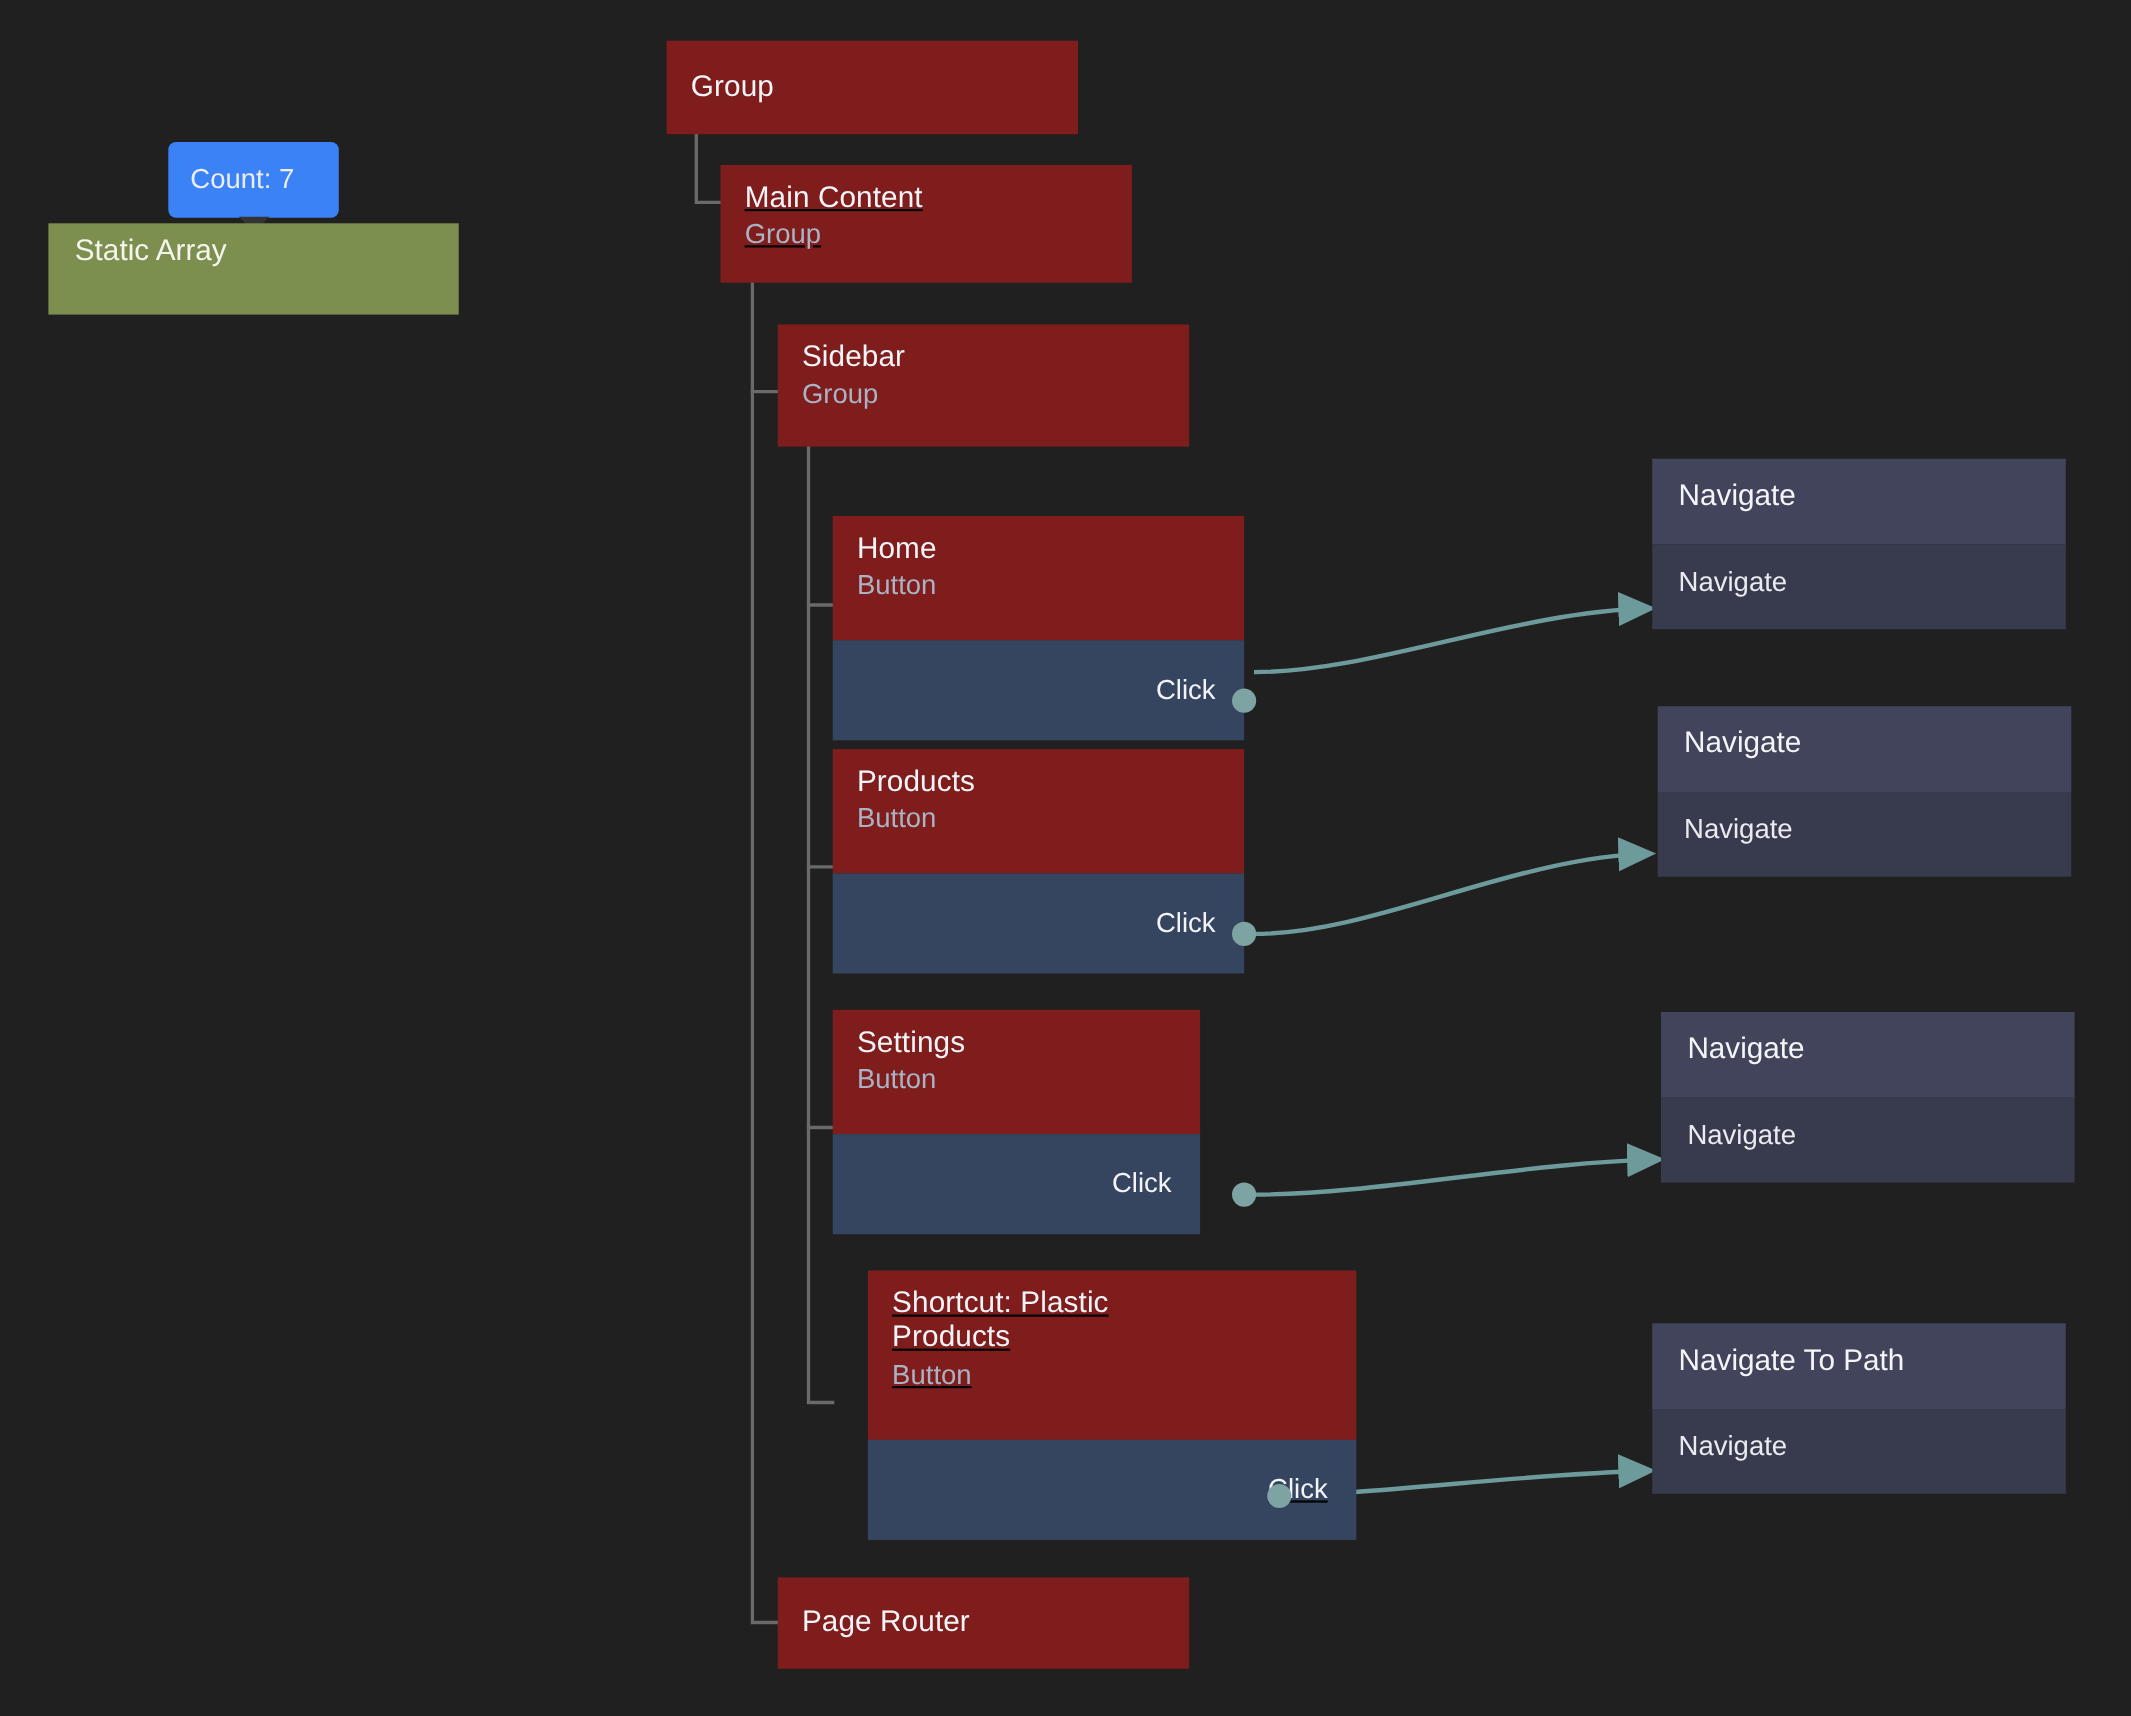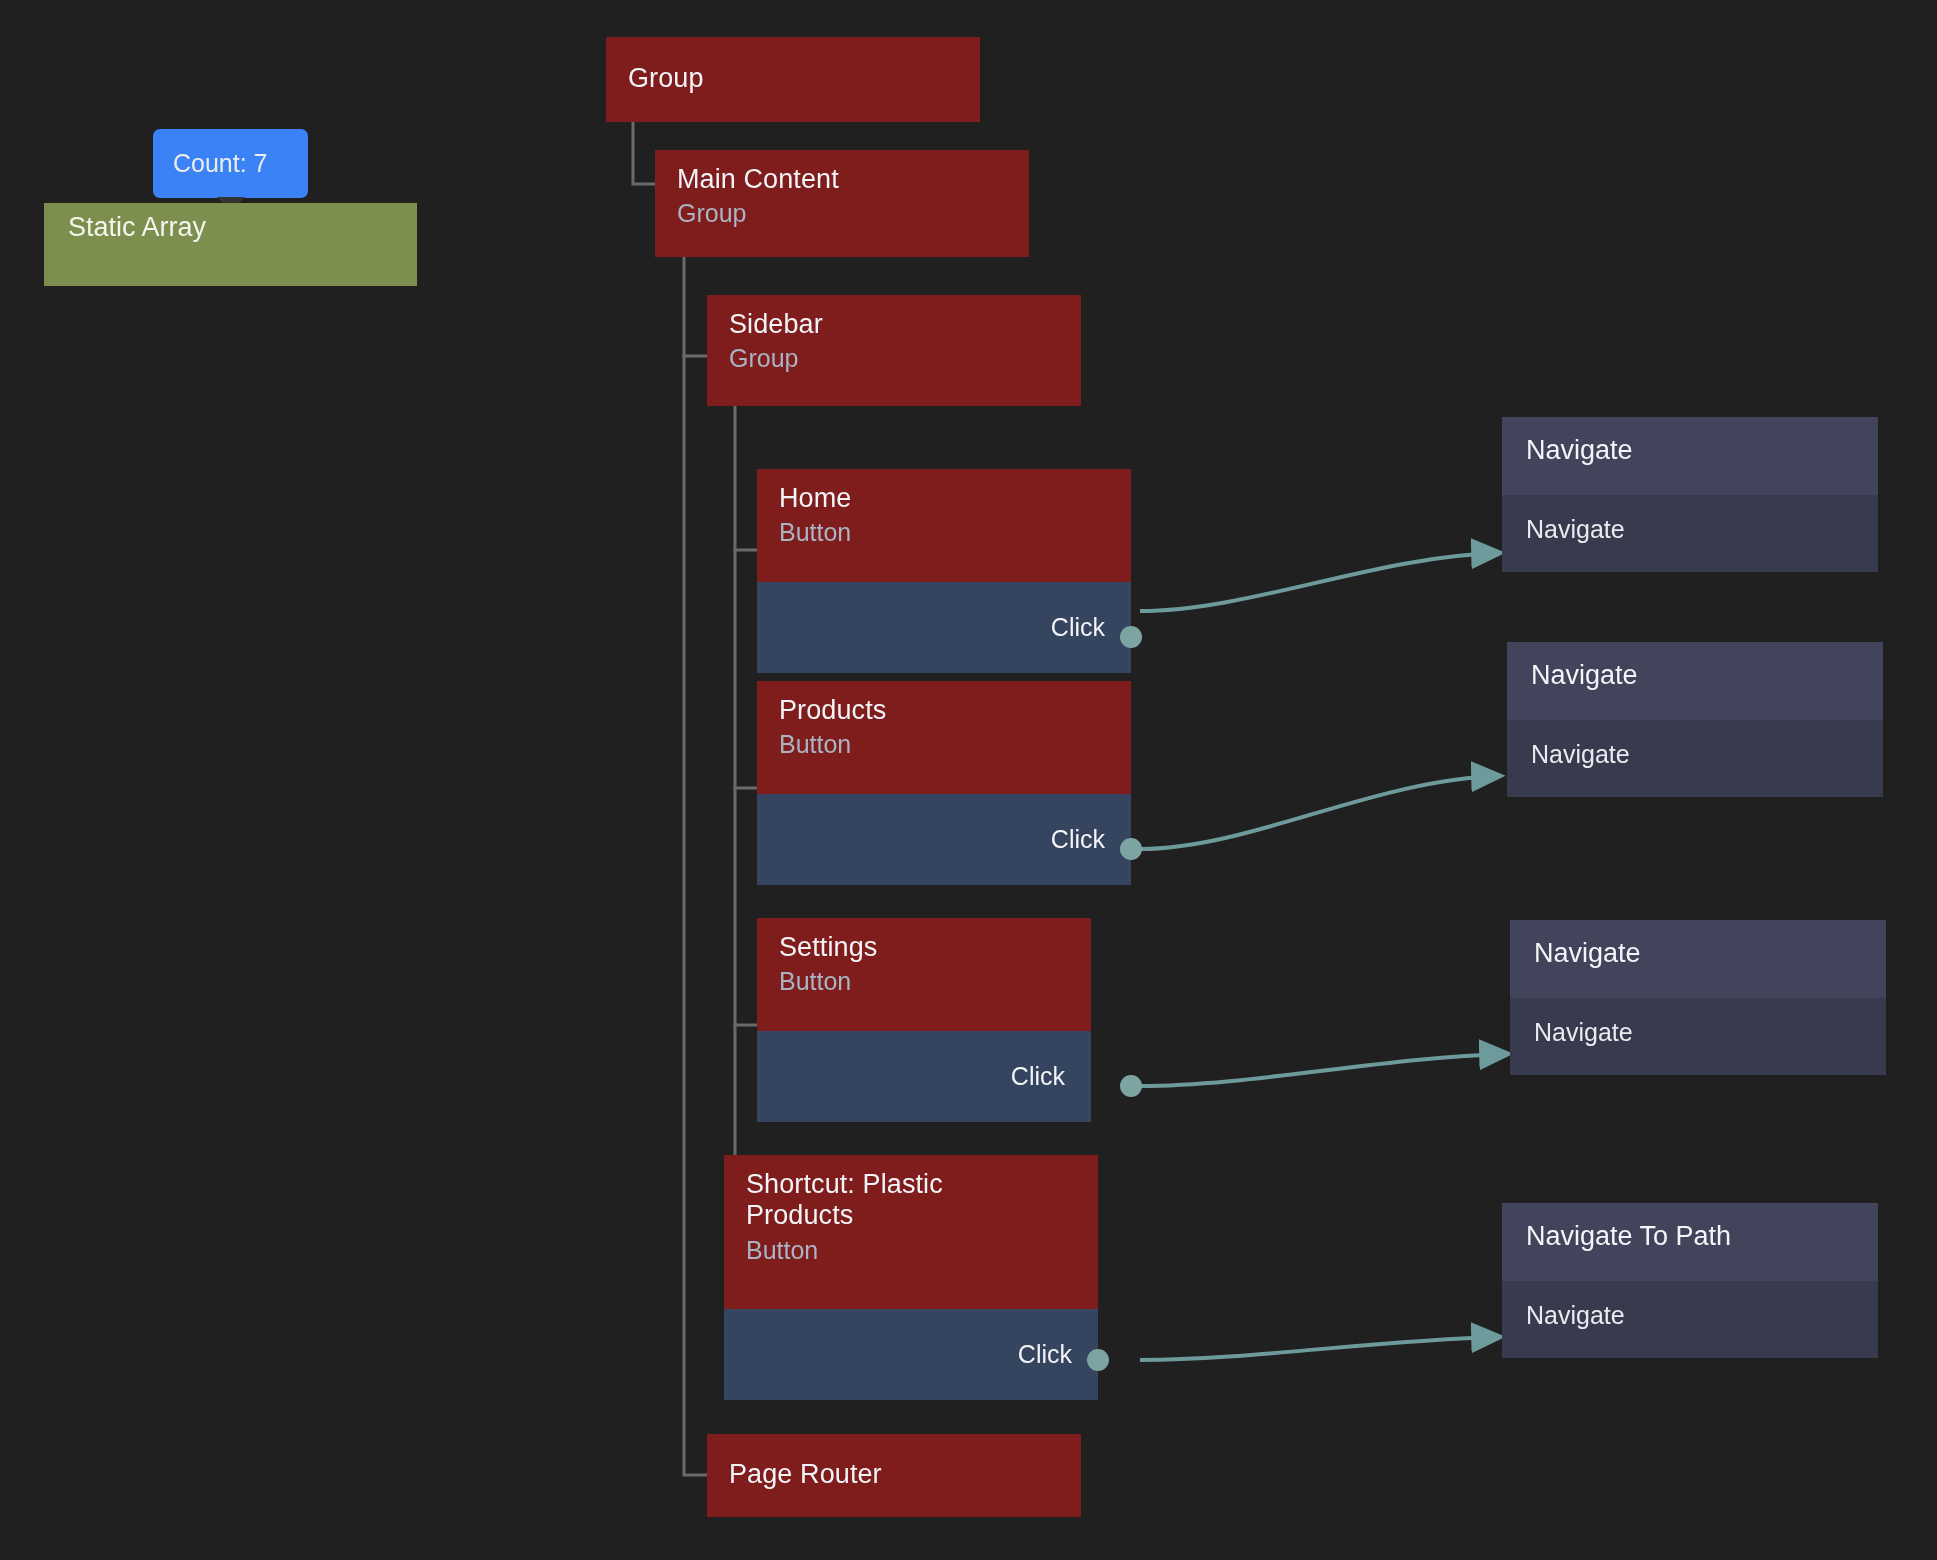--- a/index.html
+++ b/index.html
@@ -113,21 +113,21 @@
   <div class="node gnode" style="left:44px;top:203px;width:373px;height:83px;">
     <div class="gtitle">Static Array</div>
   </div>
 
   <div class="node bnode" style="left:606px;top:37px;width:374px;height:85px;">
     <div class="hdr" style="height:85px;display:flex;align-items:center;">
       <div class="title">Group</div>
     </div>
   </div>
 
-  <div class="node bnode" style="left:655px;top:150px;width:374px;height:92px;">
+  <div class="node bnode" style="left:655px;top:150px;width:374px;height:92px;text-decoration:underline;">
     <div class="hdr" style="height:107px;">
       <div class="title">Main Content</div>
       <div class="subtitle">Group</div>
     </div>
   </div>
 
   <div class="node bnode" style="left:707px;top:295px;width:374px;height:111px;">
     <div class="hdr" style="height:111px;">
       <div class="title">Sidebar</div>
       <div class="subtitle">Group</div>
@@ -160,21 +160,21 @@
     <div class="hdr" style="height:113px;">
       <div class="title">Settings</div>
       <div class="subtitle">Button</div>
     </div>
     <div class="portrow" style="height:91px;">
       <div class="portlabel">Click</div>
     </div>
     <div class="portdot" style="left:363px;top:157px;"></div>
   </div>
 
-  <div class="node bnode" style="left:724px;top:1155px;width:374px;height:245px;">
+  <div class="node bnode" style="left:789px;top:1155px;width:444px;height:245px;text-decoration:underline;">
     <div class="hdr" style="height:154px;">
       <div class="title">Shortcut: Plastic
 Products</div>
       <div class="subtitle">Button</div>
     </div>
     <div class="portrow" style="height:91px;">
       <div class="portlabel">Click</div>
     </div>
     <div class="portdot" style="left:363px;top:194px;"></div>
   </div>

